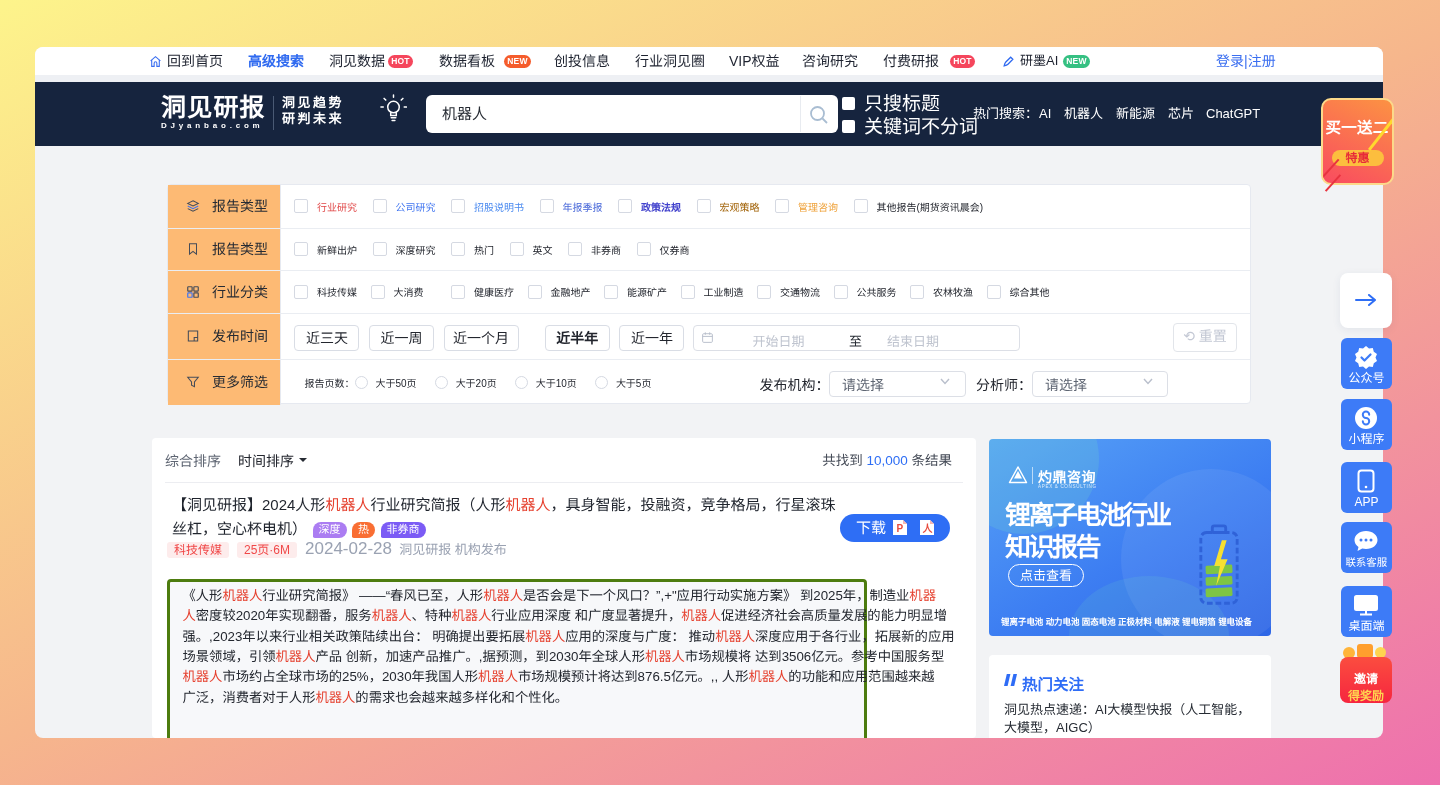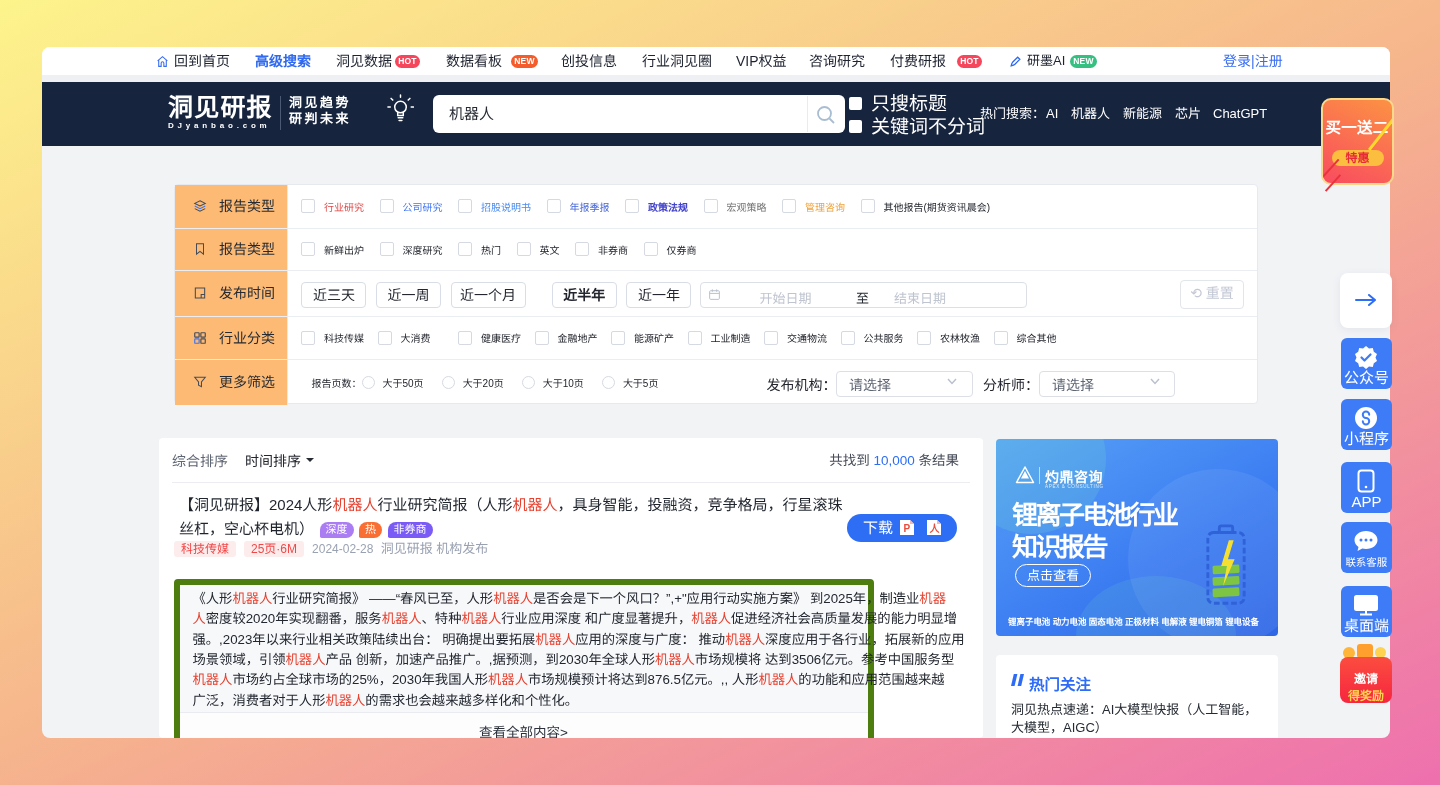--- a/index.html
+++ b/index.html
@@ -1,19 +1,19 @@
 <!DOCTYPE html>
 <html lang="zh-CN"><head>
 <meta charset="utf-8">
 <title>洞见研报</title>
 <style>
 * { margin:0; padding:0; box-sizing:border-box; }
 html,body { width:1440px; height:785px; overflow:hidden; font-family:"Liberation Sans", sans-serif; }
 body { background:linear-gradient(154deg,#fdf48b 0%,#f6b68c 50%,#ee70ae 100%); position:relative; }
-.card { position:absolute; left:42px; top:46.6px; width:1348px; height:691px; border-radius:8px; background:#f2f3f5; overflow:hidden; }
+.card { position:absolute; left:35px; top:46.6px; width:1348px; height:691px; border-radius:8px; background:#f2f3f5; overflow:hidden; }
 
 .topnav { position:absolute; left:0; top:0; width:100%; height:28.4px; background:#fff; font-size:14px; color:#1e2330; }
 .topnav .it { position:absolute; top:0; line-height:28.4px; white-space:nowrap; }
 .pill { display:inline-block; position:absolute; top:8px; height:13px; line-height:13px; border-radius:7px; color:#fff; font-size:8.5px; font-weight:bold; text-align:center; letter-spacing:0.2px; }
 .strip { position:absolute; left:0; top:28.4px; width:100%; height:7px; background:#eef0f4; }
 
 .dhead { position:absolute; left:0; top:35.4px; width:100%; height:64px; background:#16243e; }
 .logo { position:absolute; left:126px; top:12px; color:#fff; font-weight:bold; font-size:25px; letter-spacing:1.2px; line-height:26px; white-space:nowrap; }
 .logo .sub { display:block; font-size:8px; font-weight:bold; letter-spacing:3.8px; line-height:9px; margin-top:1px; color:#fff; }
 .vline { position:absolute; left:238px; top:14px; width:1px; height:34px; background:#4a5a74; }
@@ -39,30 +39,30 @@
 
 .results { position:absolute; left:117px; top:391px; width:824px; height:300px; background:#fff; border-radius:4px; }
 .sortrow { position:absolute; left:13px; right:24px; top:0; height:46px; line-height:46px; font-size:14px; color:#5f6673; }
 .divider { position:absolute; left:13px; right:13px; top:44px; height:1px; background:#ecedf1; }
 .rtitle { position:absolute; left:20px; top:55.5px; font-size:15px; line-height:24.3px; color:#1f242d; white-space:nowrap; }
 .red { color:#e64230; }
 .tag { display:inline-block; height:16px; line-height:15px; padding:0 6px; border-radius:9px 9px 9px 2px; color:#fff; font-size:11px; vertical-align:1.5px; margin-left:5.5px; }
 .metarow { position:absolute; left:15px; top:103px; height:16px; font-size:13px; color:#9aa2b2; line-height:16px; white-space:nowrap; }
 .mpill { display:inline-block; height:16px; line-height:16px; padding:0 7px; background:#fdecec; color:#f04848; border-radius:3px; font-size:12px; margin-right:8px; }
 .dl { position:absolute; left:688px; top:76px; width:110px; height:28px; background:#2e6ef5; border-radius:14px; color:#fff; font-size:15px; }
-.abs { position:absolute; left:14.5px; top:141.5px; width:700px; height:175px; background:#f7f8fa; border:6px solid #4d7c0f; border-radius:4px; font-size:13.3px; color:#23272f; }
+.abs { position:absolute; left:14.5px; top:141.5px; width:700px; height:175px; background:#f7f8fa; border:3px solid #4d7c0f; border-radius:4px; font-size:13.3px; color:#23272f; }
 .abs .txt { position:absolute; left:13px; top:4px; line-height:20.3px; white-space:nowrap; }
 .abs .foot { position:absolute; left:0; right:0; top:127px; bottom:0; background:#fdfdfe; border-top:1px solid #e9ebf0; text-align:center; }
 .abs .foot span { display:inline-block; margin-top:8px; font-size:13.5px; color:#2b303a; }
 
 .banner { position:absolute; left:954px; top:392.5px; width:282px; height:197px; border-radius:4px; overflow:hidden; background:linear-gradient(150deg,#57a2f7 0%,#3d7ef2 55%,#2e66e6 100%); }
 .hotcard { position:absolute; left:954px; top:608px; width:282px; height:140px; background:#fff; border-radius:4px; }
 
 .fbtn { position:absolute; left:1340.7px; width:51.4px; height:51px; background:#3d7bf7; border-radius:6px; color:#fff; text-align:center; }
-.fbtn .lb { position:absolute; left:0; right:0; bottom:5px; font-size:15px; line-height:12px; }
+.fbtn .lb { position:absolute; left:0; right:0; bottom:5px; font-size:12px; line-height:12px; }
 .fbtn svg { position:absolute; left:50%; top:7px; transform:translateX(-50%); }
 .r3 .citem { margin-right:13.5px; }
 .r5 .citem { margin-right:18px; }
 </style>
 </head>
 <body>
 <div class="card">
 
   <div class="topnav">
     <span class="it" style="left:114px;top:8px;line-height:12px;">
@@ -148,21 +148,21 @@
         <span class="citem">
             <span class="chk"></span>
             <span style="color:#4666d9;">年报季报</span>
           </span>
         <span class="citem">
             <span class="chk"></span>
             <span style="color:#4343cd;font-weight:bold;">政策法规</span>
           </span>
         <span class="citem">
             <span class="chk"></span>
-            <span style="color:#737373;">宏观策略</span>
+            <span style="color:#a16207;">宏观策略</span>
           </span>
         <span class="citem">
             <span class="chk"></span>
             <span style="color:#efa23a;">管理咨询</span>
           </span>
         <span class="citem">
             <span class="chk"></span>
             <span>其他报告(期货资讯晨会)</span>
           </span>
       </div>
@@ -191,20 +191,73 @@
             <span class="chk"></span>
             <span>英文</span>
           </span>
         <span class="citem">
             <span class="chk"></span>
             <span>非券商</span>
           </span>
         <span class="citem">
             <span class="chk"></span>
             <span>仅券商</span>
+          </span>
+      </div>
+    </div>
+    <div class="prow" style="height:43px;">
+      <div class="plabel">
+        <svg width="14" height="14" viewBox="0 0 24 24" fill="none" stroke-width="2">
+            <rect x="3" y="3" width="7.5" height="7.5" rx="1" stroke="#454c58"></rect>
+            <rect x="13.5" y="3" width="7.5" height="7.5" rx="1" stroke="#454c58"></rect>
+            <rect x="3" y="13.5" width="7.5" height="7.5" rx="1" stroke="#3f74f0"></rect>
+            <rect x="13.5" y="13.5" width="7.5" height="7.5" rx="1" stroke="#454c58"></rect>
+          </svg>
+        <span>行业分类</span>
+      </div>
+      <div class="pitems r3">
+        <span class="citem">
+            <span class="chk"></span>
+            <span>科技传媒</span>
+          </span>
+        <span class="citem" style="margin-right:27.5px;">
+            <span class="chk"></span>
+            <span>大消费</span>
+          </span>
+        <span class="citem">
+            <span class="chk"></span>
+            <span>健康医疗</span>
+          </span>
+        <span class="citem">
+            <span class="chk"></span>
+            <span>金融地产</span>
+          </span>
+        <span class="citem">
+            <span class="chk"></span>
+            <span>能源矿产</span>
+          </span>
+        <span class="citem">
+            <span class="chk"></span>
+            <span>工业制造</span>
+          </span>
+        <span class="citem">
+            <span class="chk"></span>
+            <span>交通物流</span>
+          </span>
+        <span class="citem">
+            <span class="chk"></span>
+            <span>公共服务</span>
+          </span>
+        <span class="citem">
+            <span class="chk"></span>
+            <span>农林牧渔</span>
+          </span>
+        <span class="citem">
+            <span class="chk"></span>
+            <span>综合其他</span>
           </span>
       </div>
     </div>
     <div class="prow" style="height:46px;">
       <div class="plabel">
         <svg width="14" height="14" viewBox="0 0 24 24" fill="none" stroke="#454c58" stroke-width="1.8">
             <path d="M4 3.5 H20 V20.5 H4 Z M14 20.5 V14.5 H20"></path>
           </svg>
         <span>发布时间</span>
       </div>
@@ -216,73 +269,20 @@
       <span class="tbtn" style="left:524.5px;width:327px;height:26px;margin-top:-11px;border-color:#dcdfe6;"></span>
       <svg style="position:absolute;left:533px;top:50%;margin-top:-5.5px;" width="13" height="13" viewBox="0 0 24 24" fill="none" stroke="#b9bfcc" stroke-width="1.8">
           <rect x="3" y="5" width="18" height="16" rx="2"></rect>
           <path d="M3 10 H21 M8 2.5 V7 M16 2.5 V7"></path>
         </svg>
       <span style="position:absolute;left:584.5px;top:50%;margin-top:-5px;font-size:13px;color:#bfc4cf;">开始日期</span>
       <span style="position:absolute;left:681px;top:50%;margin-top:-5px;font-size:13px;color:#262b33;">至</span>
       <span style="position:absolute;left:719px;top:50%;margin-top:-5px;font-size:13px;color:#bfc4cf;">结束日期</span>
       <span class="tbtn" style="left:1005px;width:64px;height:29px;margin-top:-13px;color:#c3c8d4;border-color:#e2e5ea;">⟲ 重置</span>
     </div>
-    <div class="prow" style="height:43px;">
-      <div class="plabel">
-        <svg width="14" height="14" viewBox="0 0 24 24" fill="none" stroke-width="2">
-            <rect x="3" y="3" width="7.5" height="7.5" rx="1" stroke="#454c58"></rect>
-            <rect x="13.5" y="3" width="7.5" height="7.5" rx="1" stroke="#454c58"></rect>
-            <rect x="3" y="13.5" width="7.5" height="7.5" rx="1" stroke="#3f74f0"></rect>
-            <rect x="13.5" y="13.5" width="7.5" height="7.5" rx="1" stroke="#454c58"></rect>
-          </svg>
-        <span>行业分类</span>
-      </div>
-      <div class="pitems r3">
-        <span class="citem">
-            <span class="chk"></span>
-            <span>科技传媒</span>
-          </span>
-        <span class="citem" style="margin-right:27.5px;">
-            <span class="chk"></span>
-            <span>大消费</span>
-          </span>
-        <span class="citem">
-            <span class="chk"></span>
-            <span>健康医疗</span>
-          </span>
-        <span class="citem">
-            <span class="chk"></span>
-            <span>金融地产</span>
-          </span>
-        <span class="citem">
-            <span class="chk"></span>
-            <span>能源矿产</span>
-          </span>
-        <span class="citem">
-            <span class="chk"></span>
-            <span>工业制造</span>
-          </span>
-        <span class="citem">
-            <span class="chk"></span>
-            <span>交通物流</span>
-          </span>
-        <span class="citem">
-            <span class="chk"></span>
-            <span>公共服务</span>
-          </span>
-        <span class="citem">
-            <span class="chk"></span>
-            <span>农林牧渔</span>
-          </span>
-        <span class="citem">
-            <span class="chk"></span>
-            <span>综合其他</span>
-          </span>
-      </div>
-    </div>
     <div class="prow" style="height:45px;">
       <div class="plabel">
         <svg width="14" height="14" viewBox="0 0 24 24" fill="none" stroke="#454c58" stroke-width="1.8">
             <path d="M3 4 H21 L14.5 12 V20 L9.5 17.5 V12 Z"></path>
           </svg>
         <span>更多筛选</span>
       </div>
       <div class="pitems r5" style="left:136.5px;">
         <span>报告页数：</span>
         <span class="citem">
@@ -317,21 +317,21 @@
 
   <div class="results">
     <div class="sortrow">
       <span style="position:absolute;left:0;">综合排序</span>
       <span style="position:absolute;left:73px;color:#23262e;">时间排序</span>
       <span style="position:absolute;left:134px;top:20px;width:0;height:0;border:4.5px solid transparent;border-top-color:#262b33;"></span>
       <span style="position:absolute;right:0;color:#454b57;font-size:13.5px;">共找到 <span style="color:#2e6ef5;">10,000</span> 条结果</span>
     </div>
     <div class="divider"></div>
     <div class="rtitle">【洞见研报】2024人形<span class="red">机器人</span>行业研究简报（人形<span class="red">机器人</span>，具身智能，投融资，竞争格局，行星滚珠<br>丝杠，空心杯电机）<span class="tag" style="background:#ab7df2;">深度</span><span class="tag" style="background:#f96e33;">热</span><span class="tag" style="background:#7b5bf5;">非券商</span></div>
-    <div class="metarow"><span class="mpill">科技传媒</span><span class="mpill">25页·6M</span><span style="font-size:12px;">2024-02-28</span>&nbsp;&nbsp;洞见研报 机构发布</div>
+    <div class="metarow"><span class="mpill">科技传媒</span><span class="mpill">25页·6M</span><span style="font-size:17px;">2024-02-28</span>&nbsp;&nbsp;洞见研报 机构发布</div>
     <div class="dl">
       <span style="position:absolute;left:16px;top:0;line-height:28px;">下载</span>
       <svg style="position:absolute;left:52px;top:5.5px;" width="16" height="17" viewBox="0 0 16 17">
           <path d="M1 1 H11 L15 5 V16 H1 Z" fill="#fff"></path>
           <path d="M11 1 L15 5 H11 Z" fill="#f7b6ae"></path>
           <text x="4.5" y="13" font-size="10" font-weight="bold" fill="#e84c3d" font-family="Liberation Sans">P</text>
         </svg>
       <svg style="position:absolute;left:79px;top:5.5px;" width="16" height="17" viewBox="0 0 16 17">
           <path d="M1 1 H11 L15 5 V16 H1 Z" fill="#fff"></path>
           <path d="M11 1 L15 5 H11 Z" fill="#f7b6ae"></path>
@@ -340,21 +340,20 @@
     </div>
     <div class="abs">
       <div class="txt">
         《人形<span class="red">机器人</span>行业研究简报》 ——“春风已至，人形<span class="red">机器人</span>是否会是下一个风口？”,+"应用行动实施方案》 到2025年，制造业<span class="red">机器</span><br>
         <span class="red">人</span>密度较2020年实现翻番，服务<span class="red">机器人</span>、特种<span class="red">机器人</span>行业应用深度 和广度显著提升，<span class="red">机器人</span>促进经济社会高质量发展的能力明显增<br>
         强。,2023年以来行业相关政策陆续出台： 明确提出要拓展<span class="red">机器人</span>应用的深度与广度： 推动<span class="red">机器人</span>深度应用于各行业，拓展新的应用<br>
         场景领域，引领<span class="red">机器人</span>产品 创新，加速产品推广。,据预测，到2030年全球人形<span class="red">机器人</span>市场规模将 达到3506亿元。参考中国服务型<br>
         <span class="red">机器人</span>市场约占全球市场的25%，2030年我国人形<span class="red">机器人</span>市场规模预计将达到876.5亿元。,, 人形<span class="red">机器人</span>的功能和应用范围越来越<br>
         广泛，消费者对于人形<span class="red">机器人</span>的需求也会越来越多样化和个性化。
       </div>
-      <div class="foot"><span>查看全部内容&gt;</span></div>
     </div>
   </div>
 
   <div class="banner">
     <div style="position:absolute;left:-40px;top:-55px;width:150px;height:150px;border-radius:50%;background:rgba(120,230,200,0.18);"></div>
     <div style="position:absolute;right:-30px;top:30px;width:180px;height:180px;border-radius:50%;background:rgba(255,255,255,0.07);"></div>
     <div style="position:absolute;left:80px;bottom:-60px;width:160px;height:120px;border-radius:50%;background:rgba(120,230,200,0.12);"></div>
     <svg style="position:absolute;left:19px;top:26px;" width="20" height="20" viewBox="0 0 20 20" fill="none" stroke="#fff" stroke-width="1.5">
         <path d="M10 2 L18.5 17.5 H1.5 Z" stroke-linejoin="round"></path>
         <path d="M10 6 L14 13.5 H6 Z" fill="#fff" stroke="none"></path>

